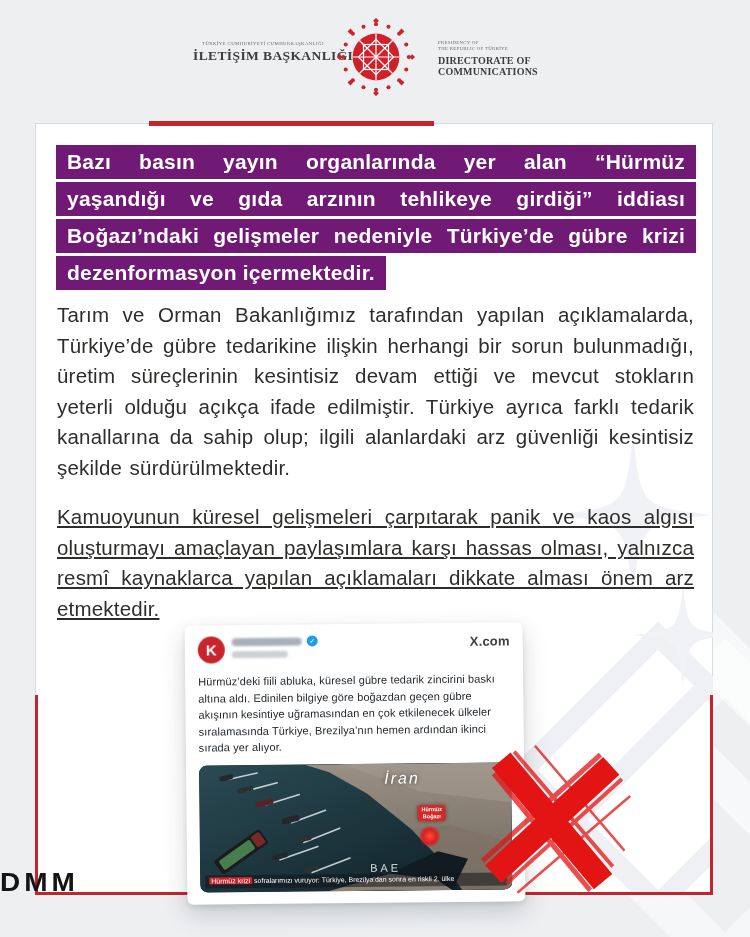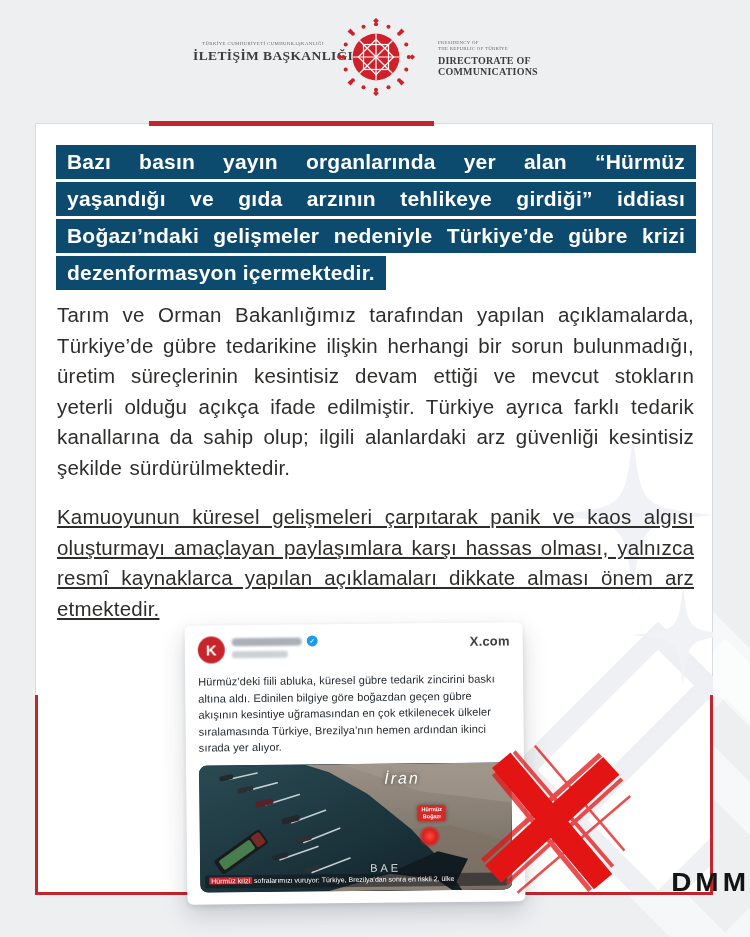--- a/index.html
+++ b/index.html
@@ -42,21 +42,21 @@
   .accent-top {
     position:absolute; left:113px; top:-3px; width:285px; height:5px; background:#c4242b;
   }
   .frame-left  { position:absolute; left:-1px;  bottom:-1px; width:3px; height:200px; background:#c4242b; }
   .frame-right { position:absolute; right:-1px; bottom:-1px; width:3px; height:200px; background:#c4242b; }
   .frame-bottom-l { position:absolute; left:-1px;  bottom:-1px; width:216px; height:3px; background:#c4242b; }
   .frame-bottom-r { position:absolute; right:-1px; bottom:-1px; width:216px; height:3px; background:#c4242b; }
   
   .claim { position:absolute; left:20px; top:21px; width:640px; }
   .claim-line {
-    background:#0c4a6e; color:#ffffff;
+    background:#701a75; color:#ffffff;
     font-weight:bold; font-size:21px; line-height:24px;
     padding:5px 11px; margin-bottom:3px;
     text-align:justify; text-align-last:justify;
     letter-spacing:.2px;
   }
   .claim-line.last { display:inline-block; text-align:right; text-align-last:left; }
   
   .para {
     position:absolute; left:21px; width:637px;
     font-size:20.5px; line-height:30.5px; letter-spacing:.2px; word-spacing:1.5px;
@@ -114,21 +114,21 @@
   .tw-caption {
     position:absolute; left:5px; right:5px; bottom:4px;
     background:rgba(18,20,26,.55); border-radius:2px;
     color:#fff; font-size:7px; line-height:1.5; padding:1px 4px;
     white-space:nowrap; overflow:hidden;
   }
   .tw-caption .hl { background:#c4242b; padding:0 2px; }
   
   .stamp-x { position:absolute; left:468px; top:728px; }
   
-  .footer { position:absolute; left:0; top:869px; width:750px; text-align:right; }
+  .footer { position:absolute; left:0; top:869px; width:750px; text-align:left; }
   .dmm {
     font-size:28px; font-weight:900; letter-spacing:4px; color:#141414;
     transform:scaleY(.92); display:inline-block; line-height:1;
   }
   .dmm-url { font-size:11px; color:#454545; margin-top:2px; letter-spacing:.3px; }
 </style>
 </head>
 <body>
 
 <div class="bg-stripe" style="left:470px; top:640px; width:520px; height:55px;"></div>

